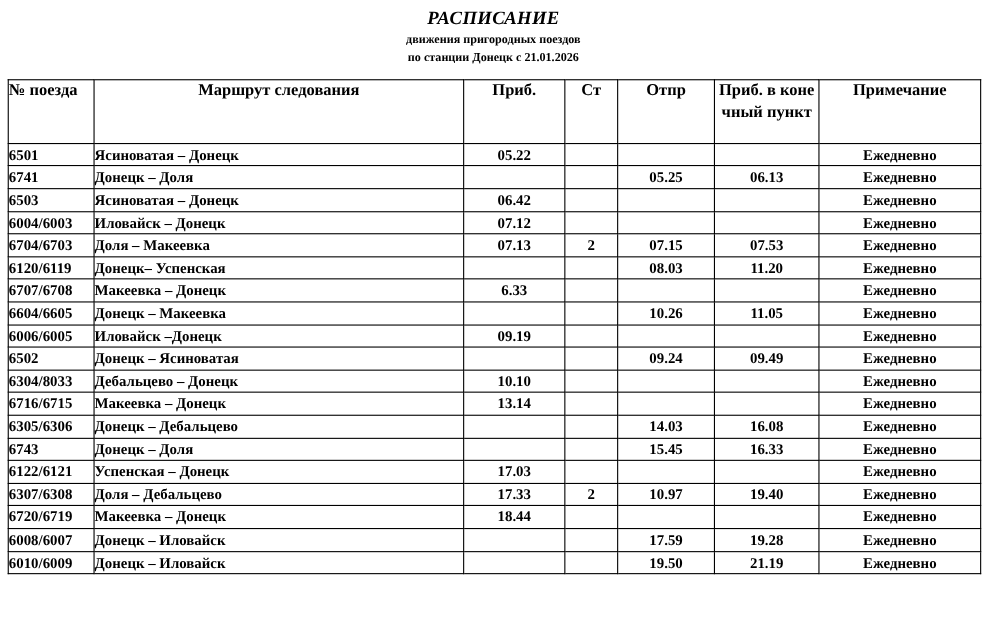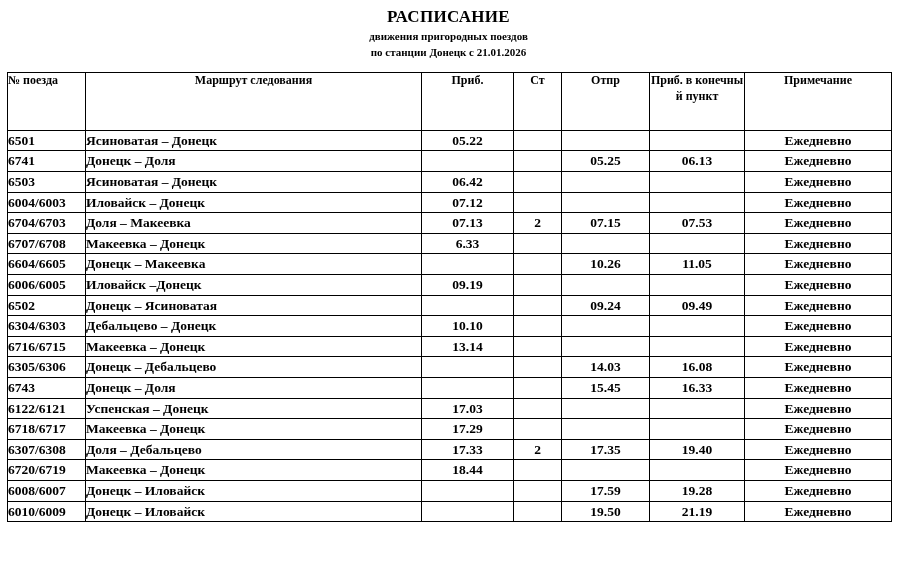--- a/index.html
+++ b/index.html
@@ -27,20 +27,21 @@
   .title-block {
     text-align: center;
     padding-top: 6px;
   }
   .doc-title {
     font-size: 17px;
     font-weight: bold;
     letter-spacing: 0.3px;
     line-height: 1.35;
     margin: 0;
+    font-style: italic;
   }
   .doc-subtitle {
     font-size: 11px;
     font-weight: bold;
     line-height: 1.45;
     margin: 0;
   }
 
   
   .table-wrap {
@@ -58,21 +59,21 @@
     border: 1px solid #000000;
     padding: 0;
     font-weight: bold;
     vertical-align: top;
   }
 
   
   thead th {
     height: 57px;
     vertical-align: top;
-    font-size: 12px;
+    font-size: 15px;
     line-height: 1.32;
     padding-top: 3px;
   }
   th.h-num {
     text-align: left;
     padding-left: 6px;
   }
   th.h-route,
   th.h-arr,
   th.h-st,
@@ -194,20 +195,29 @@
           <tr>
             <td class="c-num">6704/6703</td>
             <td class="c-route">Доля – Макеевка</td>
             <td class="c-arr">07.13</td>
             <td class="c-st">2</td>
             <td class="c-dep">07.15</td>
             <td class="c-arrfin">07.53</td>
             <td class="c-note">Ежедневно</td>
           </tr>
           <tr>
+            <td class="c-num">6120/6119</td>
+            <td class="c-route"> Донецк– Успенская</td>
+            <td class="c-arr"></td>
+            <td class="c-st"></td>
+            <td class="c-dep">08.03</td>
+            <td class="c-arrfin">11.20</td>
+            <td class="c-note">Ежедневно</td>
+          </tr>
+          <tr>
             <td class="c-num">6707/6708</td>
             <td class="c-route">Макеевка – Донецк</td>
             <td class="c-arr">6.33</td>
             <td class="c-st"></td>
             <td class="c-dep"></td>
             <td class="c-arrfin"></td>
             <td class="c-note">Ежедневно</td>
           </tr>
           <tr>
             <td class="c-num">6604/6605</td>
@@ -230,21 +240,21 @@
           <tr>
             <td class="c-num">6502</td>
             <td class="c-route">Донецк – Ясиноватая</td>
             <td class="c-arr"></td>
             <td class="c-st"></td>
             <td class="c-dep">09.24</td>
             <td class="c-arrfin">09.49</td>
             <td class="c-note">Ежедневно</td>
           </tr>
           <tr>
-            <td class="c-num">6304/6303</td>
+            <td class="c-num">6304/8033</td>
             <td class="c-route">Дебальцево – Донецк</td>
             <td class="c-arr">10.10</td>
             <td class="c-st"></td>
             <td class="c-dep"></td>
             <td class="c-arrfin"></td>
             <td class="c-note">Ежедневно</td>
           </tr>
           <tr>
             <td class="c-num">6716/6715</td>
             <td class="c-route">Макеевка – Донецк</td>
@@ -269,40 +279,31 @@
             <td class="c-arr"></td>
             <td class="c-st"></td>
             <td class="c-dep">15.45</td>
             <td class="c-arrfin">16.33</td>
             <td class="c-note">Ежедневно</td>
           </tr>
           <tr>
             <td class="c-num">6122/6121</td>
             <td class="c-route">Успенская – Донецк</td>
             <td class="c-arr">17.03</td>
-            <td class="c-st"></td>
-            <td class="c-dep"></td>
-            <td class="c-arrfin"></td>
-            <td class="c-note">Ежедневно</td>
-          </tr>
-          <tr>
-            <td class="c-num">6718/6717</td>
-            <td class="c-route">Макеевка – Донецк</td>
-            <td class="c-arr">17.29</td>
             <td class="c-st"></td>
             <td class="c-dep"></td>
             <td class="c-arrfin"></td>
             <td class="c-note">Ежедневно</td>
           </tr>
           <tr>
             <td class="c-num">6307/6308</td>
             <td class="c-route">Доля – Дебальцево</td>
             <td class="c-arr">17.33</td>
             <td class="c-st">2</td>
-            <td class="c-dep">17.35</td>
+            <td class="c-dep">10.97</td>
             <td class="c-arrfin">19.40</td>
             <td class="c-note">Ежедневно</td>
           </tr>
           <tr>
             <td class="c-num">6720/6719</td>
             <td class="c-route">Макеевка – Донецк</td>
             <td class="c-arr">18.44</td>
             <td class="c-st"></td>
             <td class="c-dep"></td>
             <td class="c-arrfin"></td>

